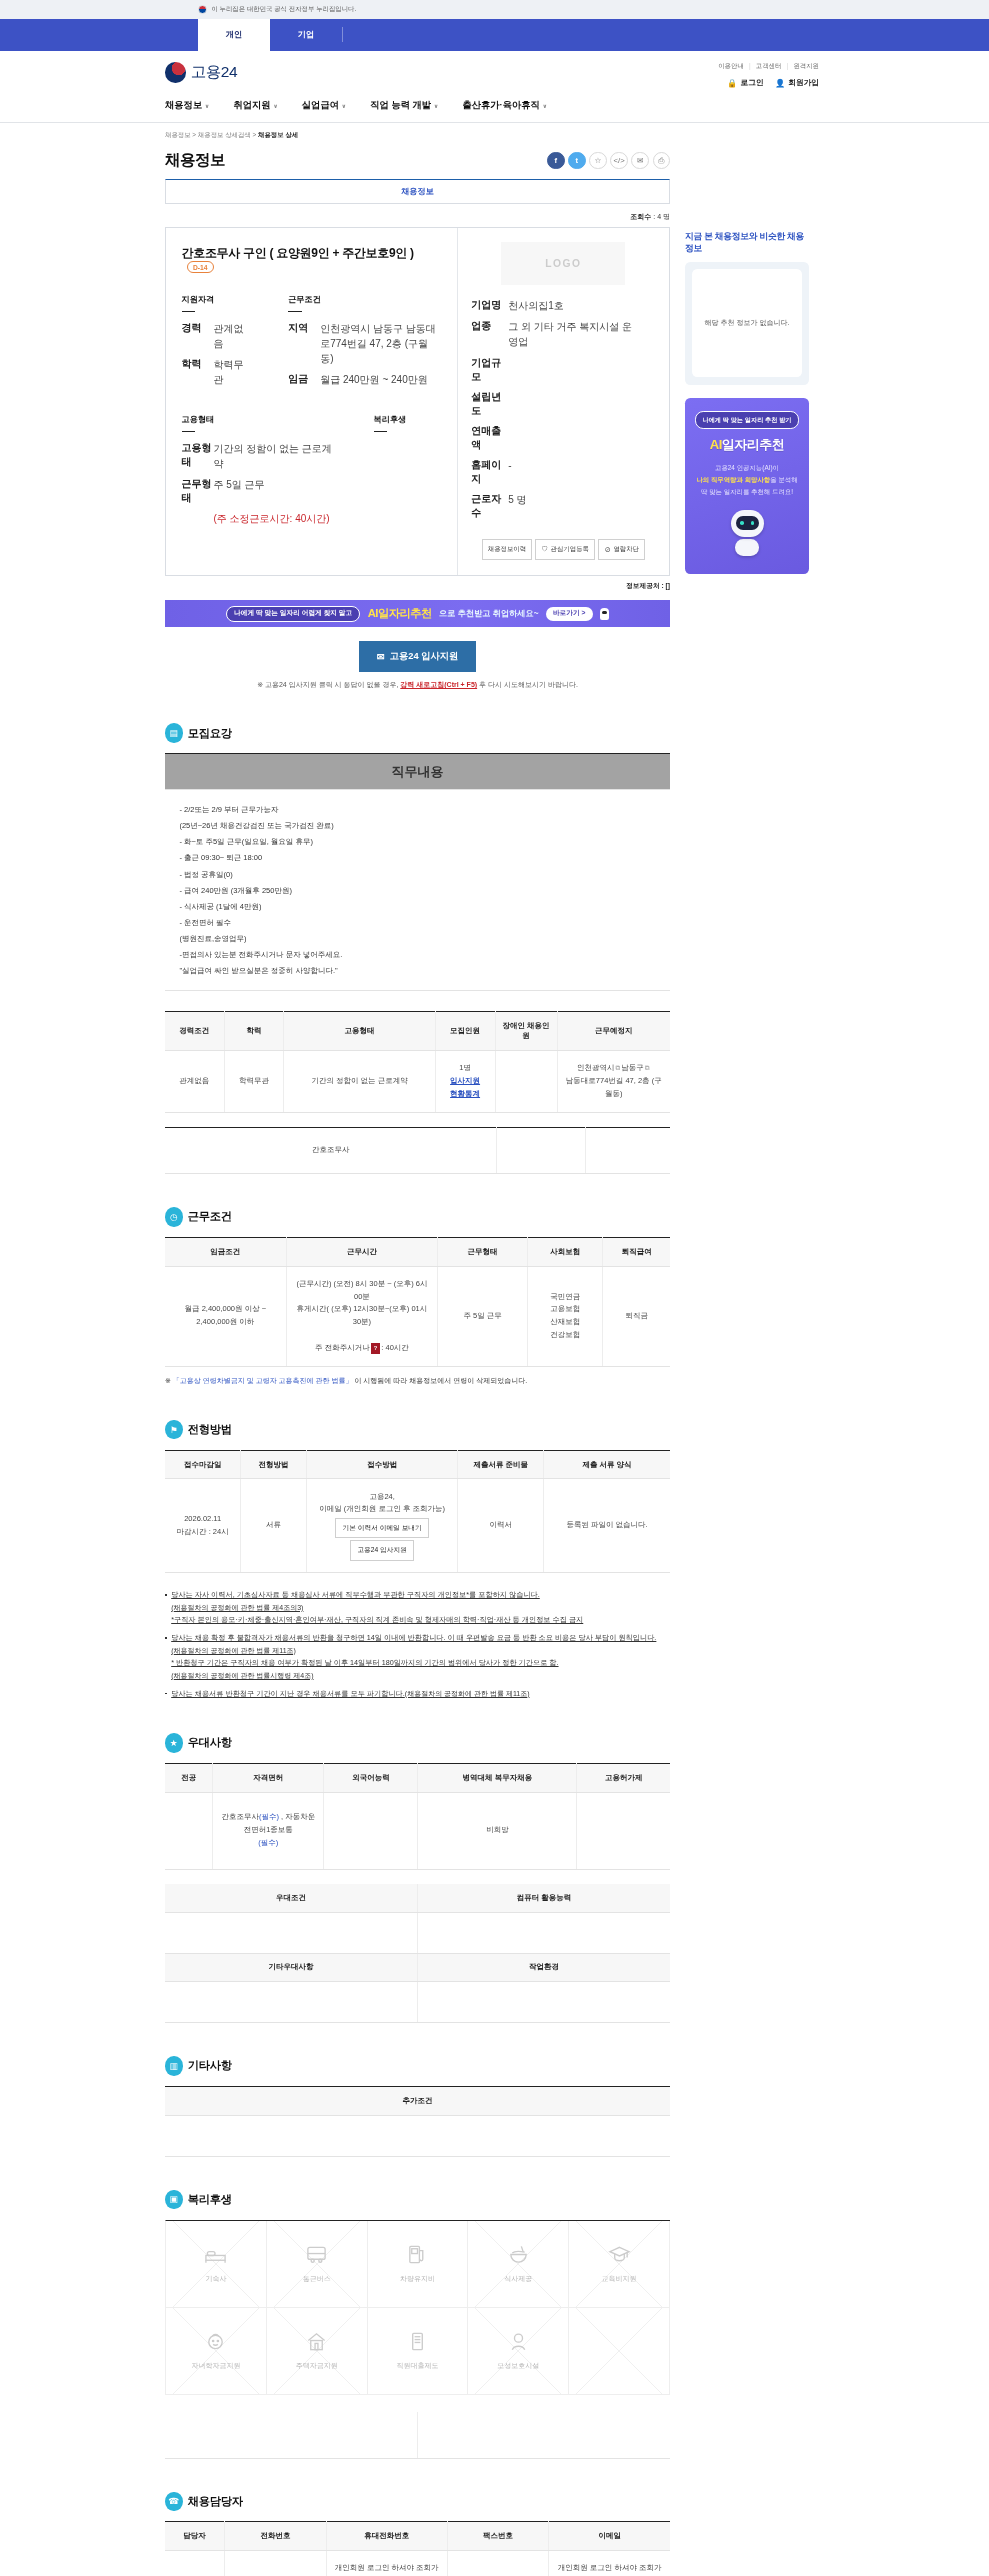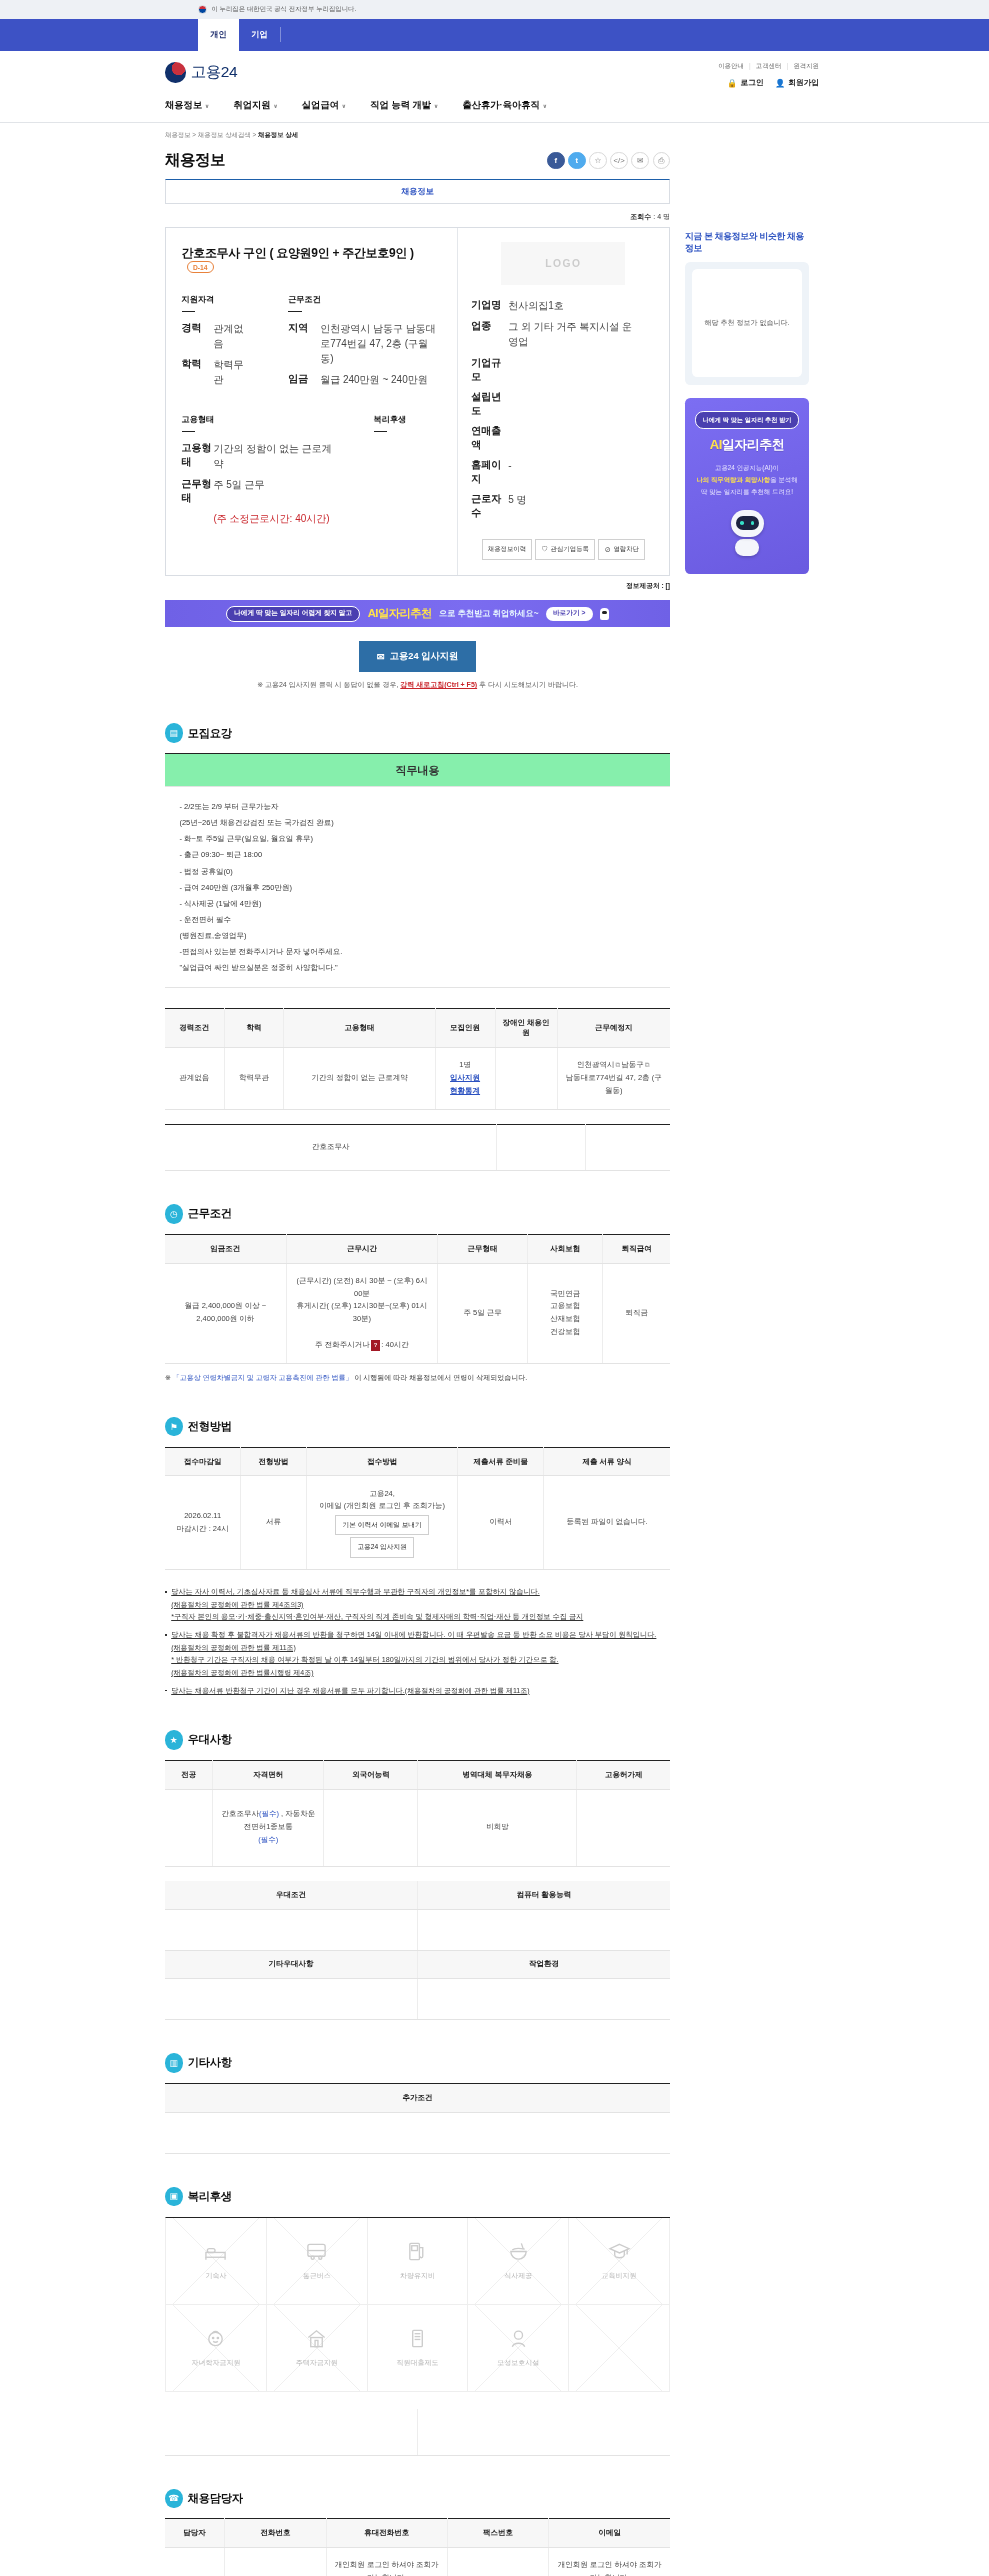--- a/index.html
+++ b/index.html
@@ -10,21 +10,21 @@
 
   
   .utilbar { background:#eef1f5; height:18.5px; }
   .utilbar .in { display:flex; align-items:center; gap:4.1px; height:18.5px; padding-left:33px; }
   .flag { width:9.3px; height:9.3px; border-radius:50%; background:linear-gradient(#cd2e3a 0 50%, #0047a0 50% 100%); border:0.5px solid #d6d9de; }
   .utilbar span { font-size:6.4px; color:#555; }
 
   
   .bluebar { background:#3d52c5; height:32px; position:relative; }
   .bluebar .tabs { position:absolute; left:198px; top:0; display:flex; height:32px; }
-  .bluebar .tab { width:41px; height:32px; display:flex; align-items:center; justify-content:center; color:#fff; font-weight:700; font-size:8.2px; cursor:pointer; }
+  .bluebar .tab { width:72px; height:32px; display:flex; align-items:center; justify-content:center; color:#fff; font-weight:700; font-size:8.2px; cursor:pointer; }
   .bluebar .tab.active { background:#fff; color:#1b2a6b; }
   .bluebar .vline { width:0.5px; height:15.5px; background:rgba(255,255,255,.35); align-self:center; }
 
   
   .hdr { border-bottom:0.5px solid #e1e4e8; }
   .hdr .row1 { display:flex; align-items:flex-start; justify-content:space-between; padding-top:11.3px; }
   .logo { display:flex; align-items:center; gap:5.2px; }
   .logo .sym { width:20.6px; height:20.6px; border-radius:50%; background:radial-gradient(circle at 65% 30%, #c8313e 0 34%, #10306b 35%); }
   .logo .txt { font-size:15.5px; font-weight:400; color:#10306b; letter-spacing:-0.5px; }
   .hdr-right { text-align:right; }
@@ -99,21 +99,21 @@
   table.t { width:100%; border-collapse:collapse; border-top:1px solid #222; }
   table.t th { background:#f7f7f7; font-size:7.5px; font-weight:800; color:#222; padding:8.8px 4.1px; border-bottom:0.5px solid #e3e3e3; border-left:0.5px solid #ededed; }
   table.t th:first-child, table.t td:first-child { border-left:none; }
   table.t td { font-size:7.5px; color:#444; text-align:center; padding:11.3px 6.2px; border-bottom:0.5px solid #e3e3e3; border-left:0.5px solid #ededed; line-height:1.7; }
   .bluelink { color:#2b51c0; text-decoration:underline; font-weight:700; cursor:pointer; }
   .qmark { display:inline-block; background:#a31826; color:#fff; font-size:5.7px; font-weight:800; padding:0.5px 2.6px; margin:0 1.5px; }
   .cellbtn { display:inline-block; border:0.5px solid #cfcfcf; background:#fff; padding:4.6px 6.2px; font-size:6.7px; color:#222; cursor:pointer; margin:2.1px 1px 0; }
   .copyic { color:#999; font-size:6.7px; margin:0 1px; }
 
   .descbox { border-top:1px solid #222; border-bottom:0.5px solid #e3e3e3; }
-  .descbox .dh { background:#86efac; text-align:center; font-weight:800; font-size:11px; padding:8.2px 0; border-bottom:0.5px solid #e3e3e3; }
+  .descbox .dh { background:#a3a3a3; text-align:center; font-weight:800; font-size:13px; padding:8.2px 0; border-bottom:0.5px solid #e3e3e3; }
   .descbox .db { padding:12.4px 14.4px 10.3px; }
   .descbox .db p { font-size:7.5px; color:#333; line-height:2.15; }
 
   .note { font-size:7px; color:#333; margin-top:8.2px; line-height:1.7; }
   .note .bl { color:#2b51c0; }
   .bullets { margin-top:16px;text-decoration:underline; }
   .bullets .b { position:relative; padding-left:6.2px; font-size:7.2px; color:#333; line-height:1.75; margin-bottom:5.2px; }
   .bullets .b:before { content:""; position:absolute; left:0; top:5.2px; width:1.5px; height:1.5px; background:#333; }
 
   

